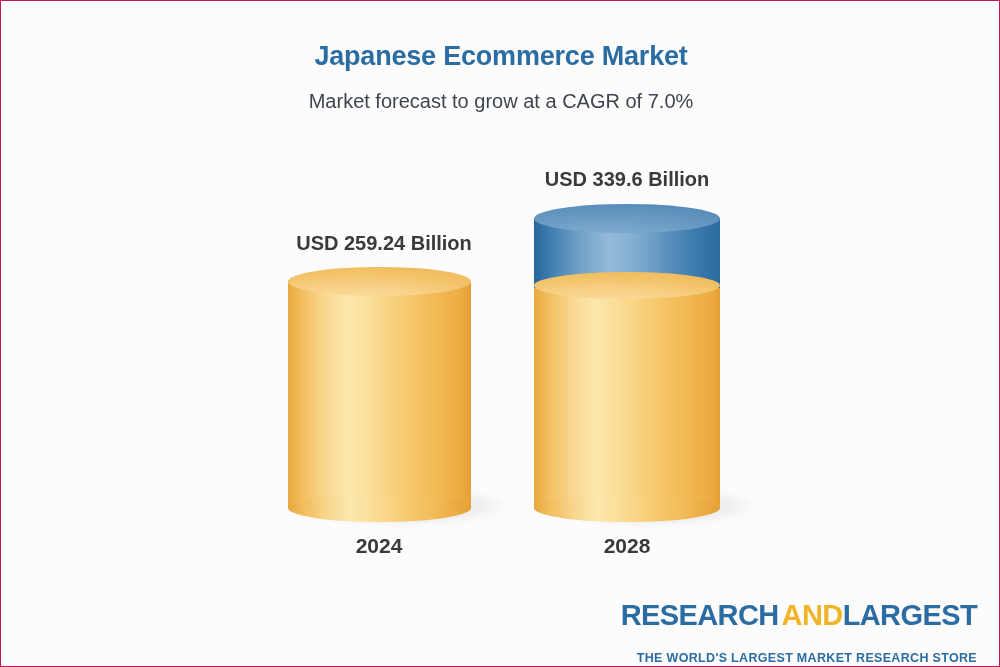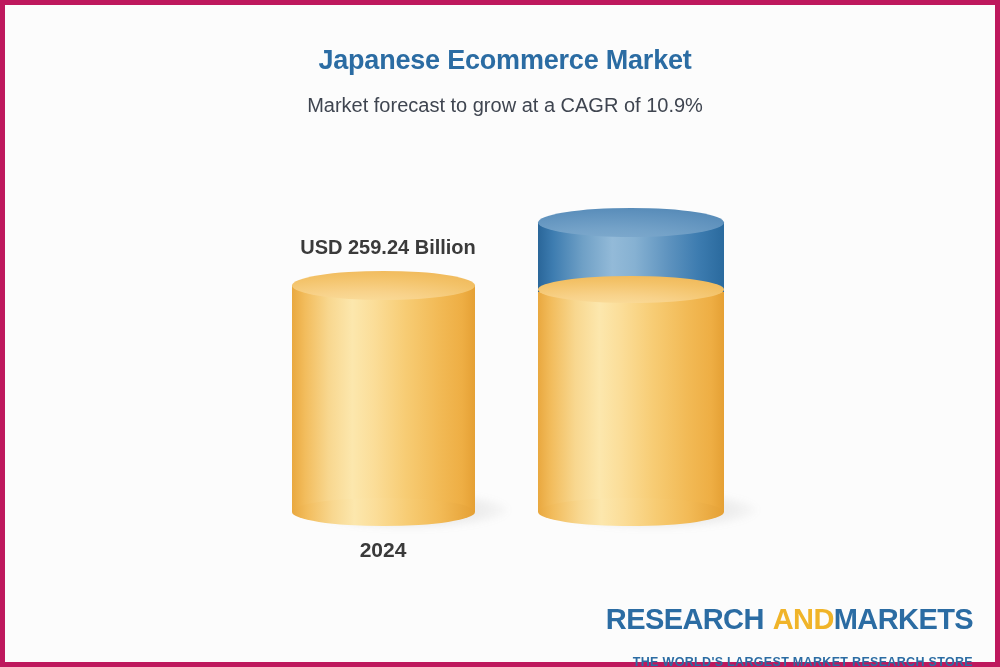--- a/index.html
+++ b/index.html
@@ -6,21 +6,21 @@
   html,body { width:1000px; height:667px; }
   body {
     font-family:"Liberation Sans", sans-serif;
     background:#fbfbfb;
     position:relative;
     overflow:hidden;
   }
   #frame {
     position:absolute; left:0; top:0; width:1000px; height:667px;
     background:#fcfcfc;
-    border:5px solid #be185d;
+    border:1px solid #be185d;
   }
   
   #chart-title {
     position:absolute; left:0; top:40px; width:1000px;
     text-align:center;
     font-size:27px; font-weight:bold;
     color:#2b6ca3;
     letter-spacing:-0.2px;
   }
   #chart-subtitle {
@@ -124,56 +124,58 @@
     font-size:12.5px; font-weight:bold; letter-spacing:0.32px;
     color:#2b6ca3; margin-top:21px; white-space:nowrap;
   }
 </style>
 </head>
 <body>
 
 <div id="frame">
 
   <div id="chart-title">Japanese Ecommerce Market</div>
-  <div id="chart-subtitle">Market forecast to grow at a CAGR of 10.9%</div>
+  <div id="chart-subtitle">Market forecast to grow at a CAGR of 7.0%</div>
 
   <div id="plot">
 
     <div class="value-label" style="left:213px; top:231px; width:340px;">USD 259.24 Billion</div>
 
     <div class="cyl">
       <div class="cyl-shadow" style="left:303px; top:486px; width:200px; height:38px;"></div>
 
       <div class="seg">
         <div class="seg-body yellow-body" style="left:287px; top:280px; width:183px; height:227px;"></div>
         <div class="bottom-cap yellow-bottom" style="left:287px; top:493px; width:183px; height:28px;"></div>
         <div class="cap yellow-cap" style="left:287px; top:266px; width:183px; height:29px;"></div>
       </div>
     </div>
 
     <div class="cat-label" style="left:208px; top:533px; width:340px;">2024</div>
 
+    <div class="value-label" style="left:456px; top:167px; width:340px;">USD 339.6 Billion</div>
 
     <div class="cyl">
       <div class="cyl-shadow" style="left:549px; top:486px; width:203px; height:38px;"></div>
 
       <div class="seg">
         <div class="seg-body yellow-body" style="left:533px; top:280px; width:186px; height:227px;"></div>
         <div class="bottom-cap yellow-bottom" style="left:533px; top:493px; width:186px; height:28px;"></div>
       </div>
 
       <div class="seg">
         <div class="seg-body blue-body" style="left:533px; top:217px; width:186px; height:70px;"></div>
         <div class="cap yellow-cap" style="left:533px; top:271px; width:186px; height:27px;"></div>
         <div class="cap blue-cap" style="left:533px; top:203px; width:186px; height:29px;"></div>
       </div>
     </div>
 
+    <div class="cat-label" style="left:456px; top:533px; width:340px;">2028</div>
 
   </div>
 
 
   <div id="logo">
-    <div id="logo-wordmark"><span style="margin-right: 9px;">RESEARCH</span><span class="and" style="">AND</span><span>MARKETS</span></div>
+    <div id="logo-wordmark"><span style="margin-right: 3px;">RESEARCH</span><span class="and" style="">AND</span><span>LARGEST</span></div>
     <div id="logo-tagline">THE WORLD'S LARGEST MARKET RESEARCH STORE</div>
   </div>
 
 </div>
 
 </body></html>

